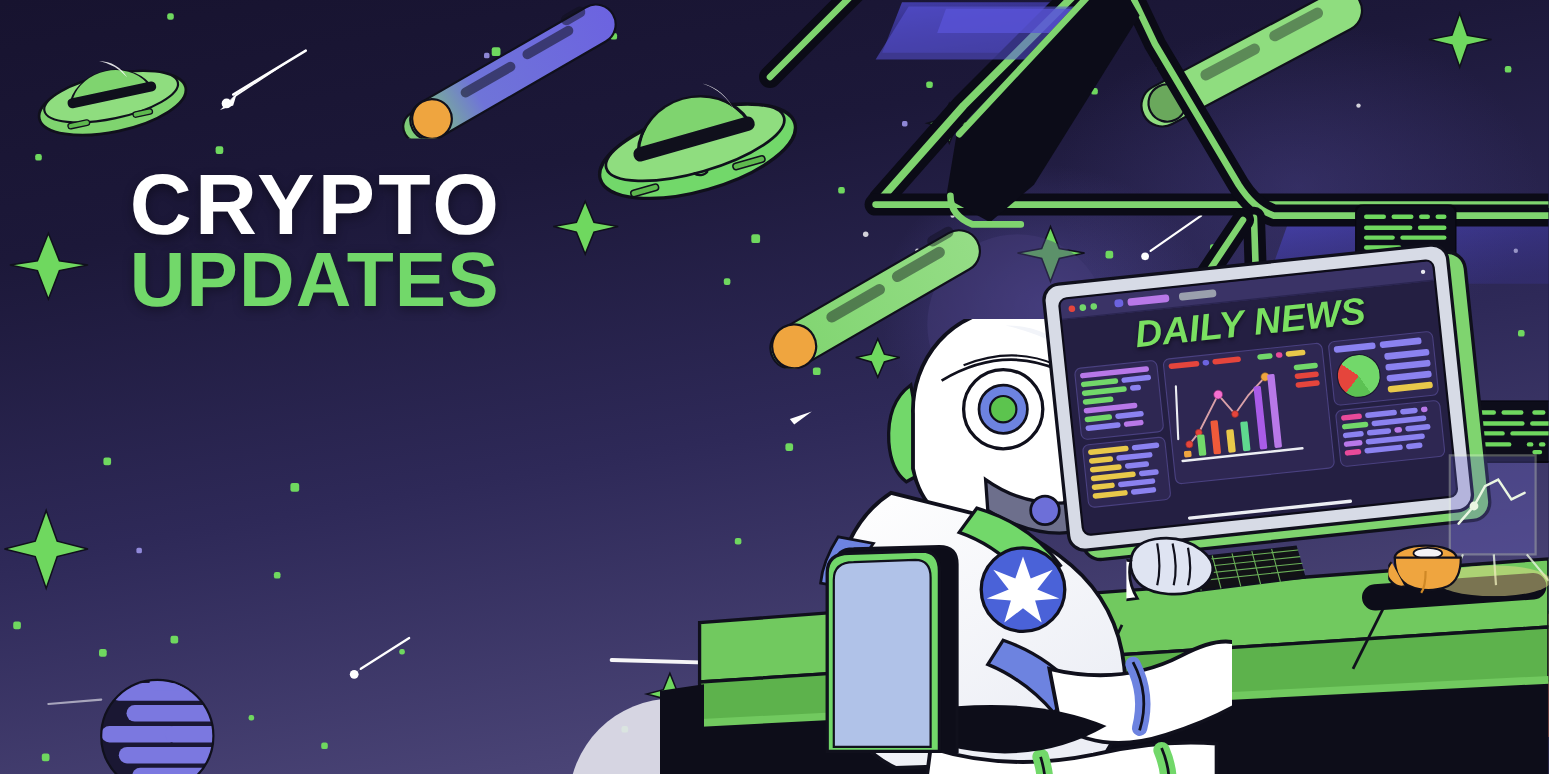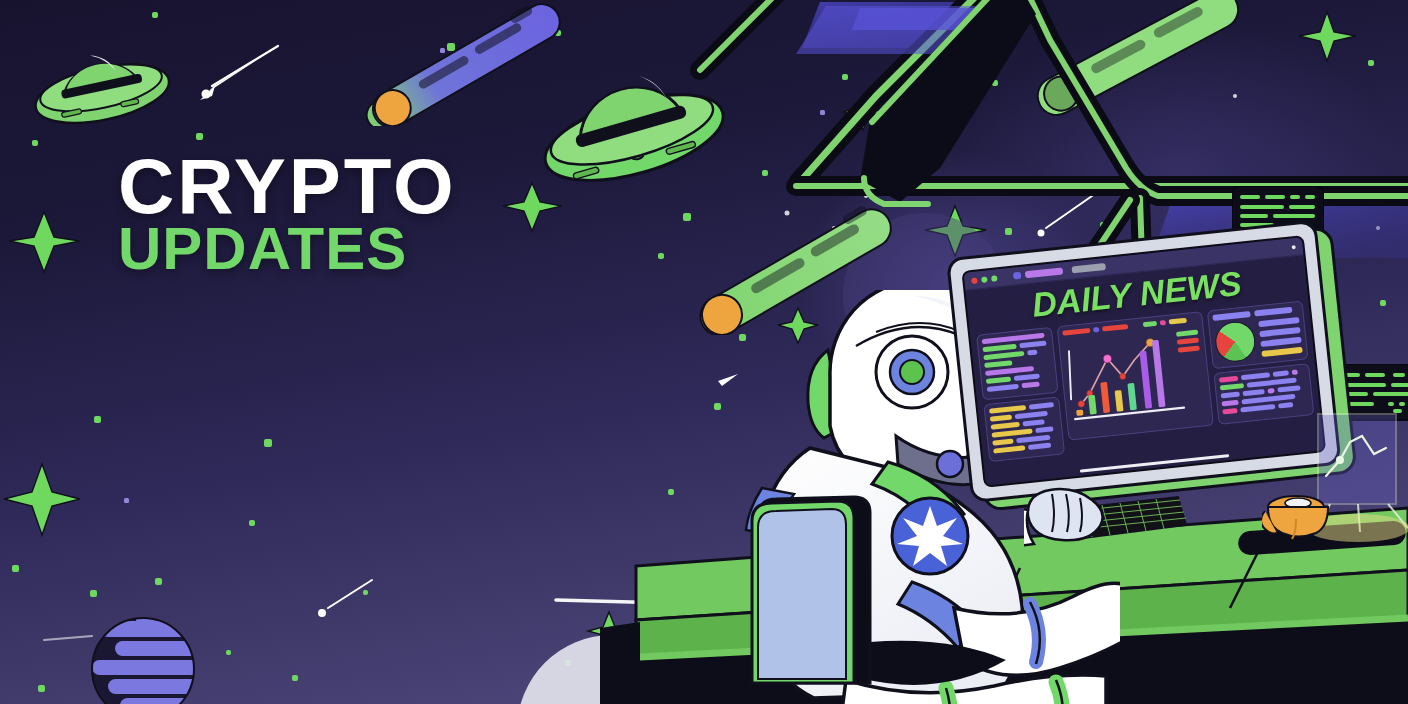--- a/index.html
+++ b/index.html
@@ -32,21 +32,21 @@
     font-size: 94px;
     letter-spacing: 1px;
     text-shadow: 0 3px 10px rgba(0,0,0,0.38);
     white-space: nowrap;
   }
   #headline .ln.w { color: #ffffff; }
   #headline .ln.g { color: #72d86a; }
   #headline .l1 { font-size: 78px; letter-spacing: 3px; }
   #headline .l2 { font-size: 97px; letter-spacing: 0px; margin-top: -6px;}
   #headline .l3 { font-size: 82px; letter-spacing: 1px; margin-top: -4px;}
-  #headline .l4 { font-size: 60px; letter-spacing: 1px; margin-top: -4px;}
+  #headline .l4 { font-size: 70px; letter-spacing: 1px; margin-top: -4px;}
 
   
   #monitor {
     position: absolute;
     left: 958px; top: 238px;
     width: 380px; height: 250px;
     transform: rotate(-6deg);
     z-index: 30;
   }
   .mon-green {

